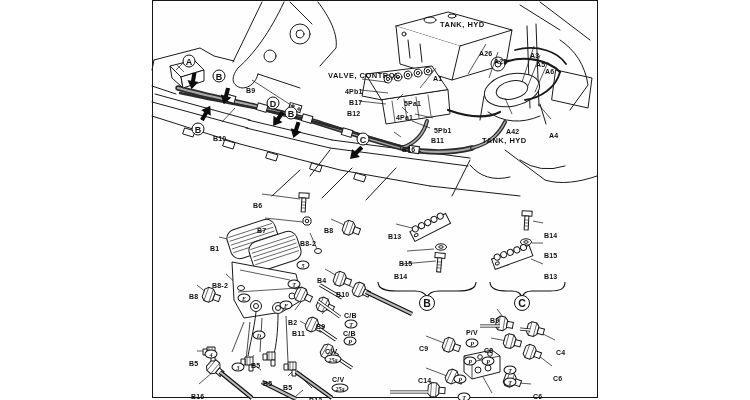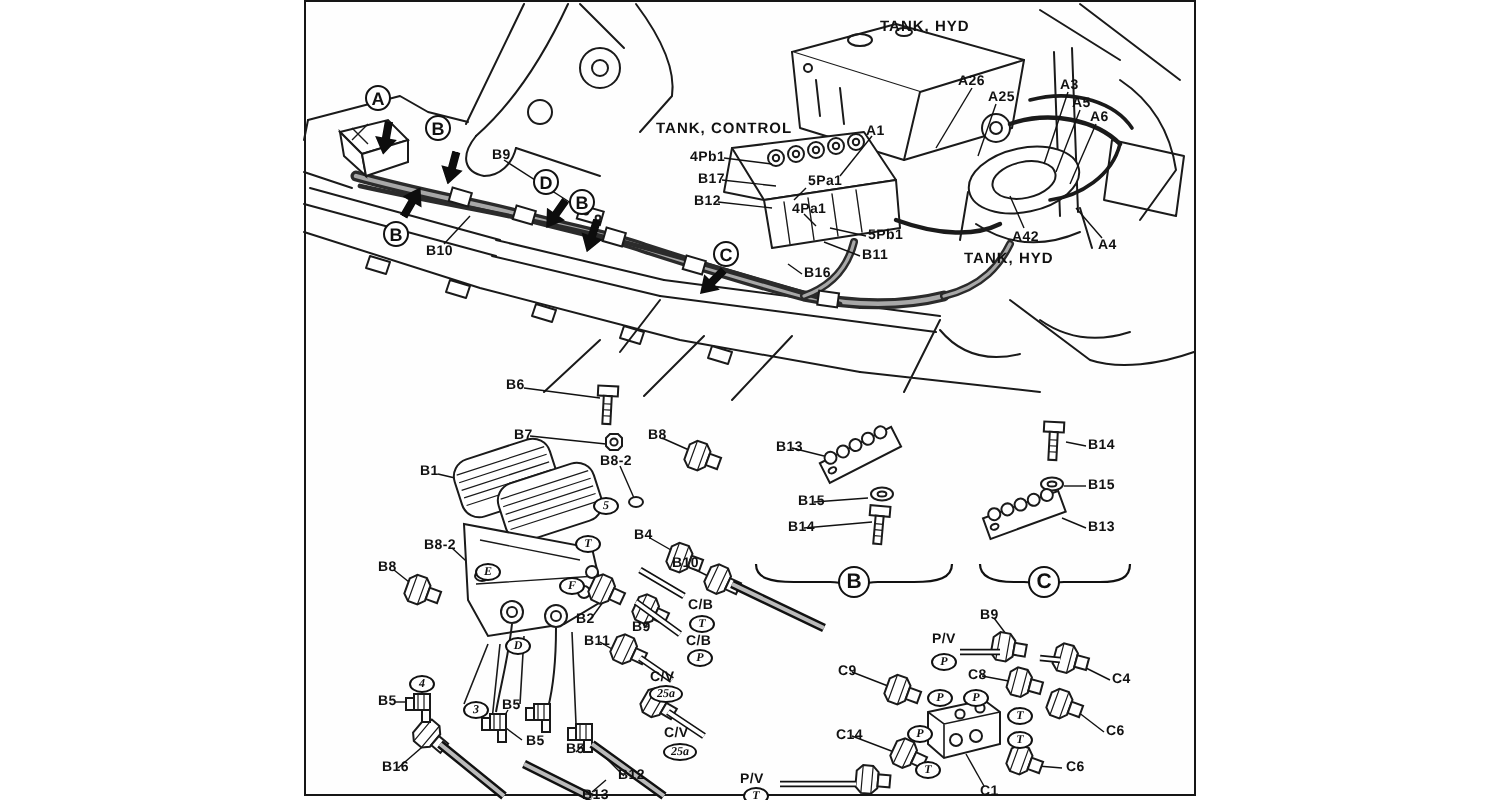--- a/index.html
+++ b/index.html
@@ -1,21 +1,21 @@
 <!DOCTYPE html>
 <html><head>
 <meta charset="utf-8">
 <style>
   html,body{margin:0;padding:0;background:#fff;}
   .stage{position:relative;width:750px;height:400px;background:#ffffff;overflow:hidden;
          font-family:"Liberation Sans",sans-serif;}
   .paper{position:absolute;left:152px;top:0;width:446px;height:398px;
          border:1px solid #161616;box-sizing:border-box;background:#fefefe;}
   #art{position:absolute;left:0;top:0;}
-  #overlay{position:absolute;left:0;top:1px;width:750px;height:324px;}
+  #overlay{position:absolute;left:0;top:13px;width:750px;height:324px;}
   .lbl{position:absolute;font-weight:bold;font-size:7px;line-height:1;color:#111;
        transform:translateY(-50%);white-space:nowrap;letter-spacing:.2px;}
   .rl{font-size:7.5px;letter-spacing:.5px;}
   .oval{position:absolute;height:9px;min-width:13px;padding:0 1px;border:1px solid #111;
         border-radius:50%;display:flex;align-items:center;justify-content:center;
         font:italic bold 6px "Liberation Serif",serif;color:#111;background:#fff;
         transform:translate(-50%,-50%);box-sizing:border-box;}
   .co{position:absolute;width:13px;height:13px;border:1.5px solid #111;border-radius:50%;
       transform:translate(-50%,-50%);display:flex;align-items:center;justify-content:center;
       font-weight:bold;font-size:9px;color:#111;background:#fff;box-sizing:border-box;}
@@ -292,21 +292,21 @@
     <use href="#fit" transform="translate(455,378) rotate(25)"></use>
     <use href="#fit" transform="translate(437,390) rotate(5)"></use>
     <g fill="none">
       <path d="M480,326 L500,326 M390,392 L428,392 M520,329 L530,330" stroke="#111" stroke-width="3.2"></path>
       <path d="M480,326 L500,326 M390,392 L428,392 M520,329 L530,330" stroke="#fff" stroke-width="1.6"></path>
     </g>
   </svg>
 
   <div id="overlay">
     <span class="lbl rl" style="left:440px;top:12px">TANK, HYD</span>
-    <span class="lbl rl" style="left:328px;top:63px">TANK, CONTROL</span>
+    <span class="lbl rl" style="left:328px;top:63px">VALVE, CONTROL</span>
     <span class="lbl rl" style="left:482px;top:128px">TANK, HYD</span>
   <span class="lbl" style="left: 433px; top: 65px;">A1</span>
       <span class="lbl" style="left: 479px; top: 40px;">A26</span>
       <span class="lbl" style="left: 494px; top: 48px;">A25</span>
       <span class="lbl" style="left: 530px; top: 42px;">A3</span>
       <span class="lbl" style="left: 536px; top: 51px;">A5</span>
       <span class="lbl" style="left: 545px; top: 58px;">A6</span>
       <span class="lbl" style="left: 506px; top: 118px;">A42</span>
       <span class="lbl" style="left: 549px; top: 122px;">A4</span>
       <span class="lbl" style="left: 345px; top: 78px;">4Pb1</span>

